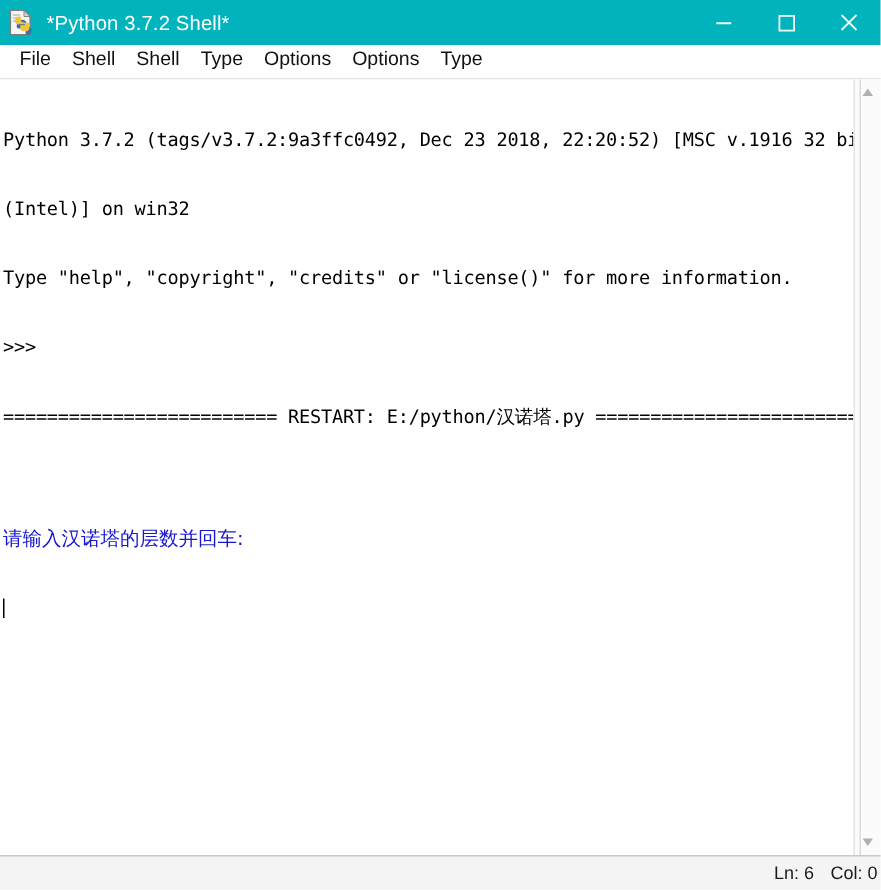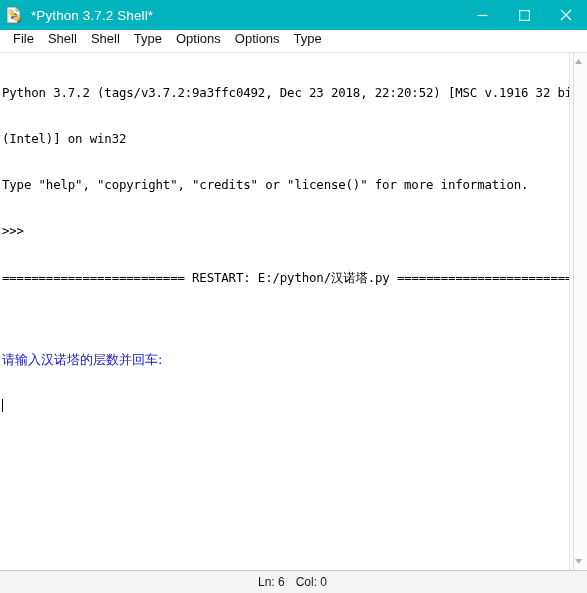--- a/index.html
+++ b/index.html
@@ -143,21 +143,21 @@
   }
 
   
   .statusbar {
     height: 22px;
     flex: none;
     background: #f4f4f4;
     border-top: 1px solid #c9c9c9;
     display: flex;
     align-items: center;
-    justify-content: center;
+    justify-content: flex-end;
     padding-right: 2px;
     gap: 11px;
   }
   .status-text {
     font-size: 12px;
     color: #1b1b1b;
     white-space: nowrap;
   }
 
   

